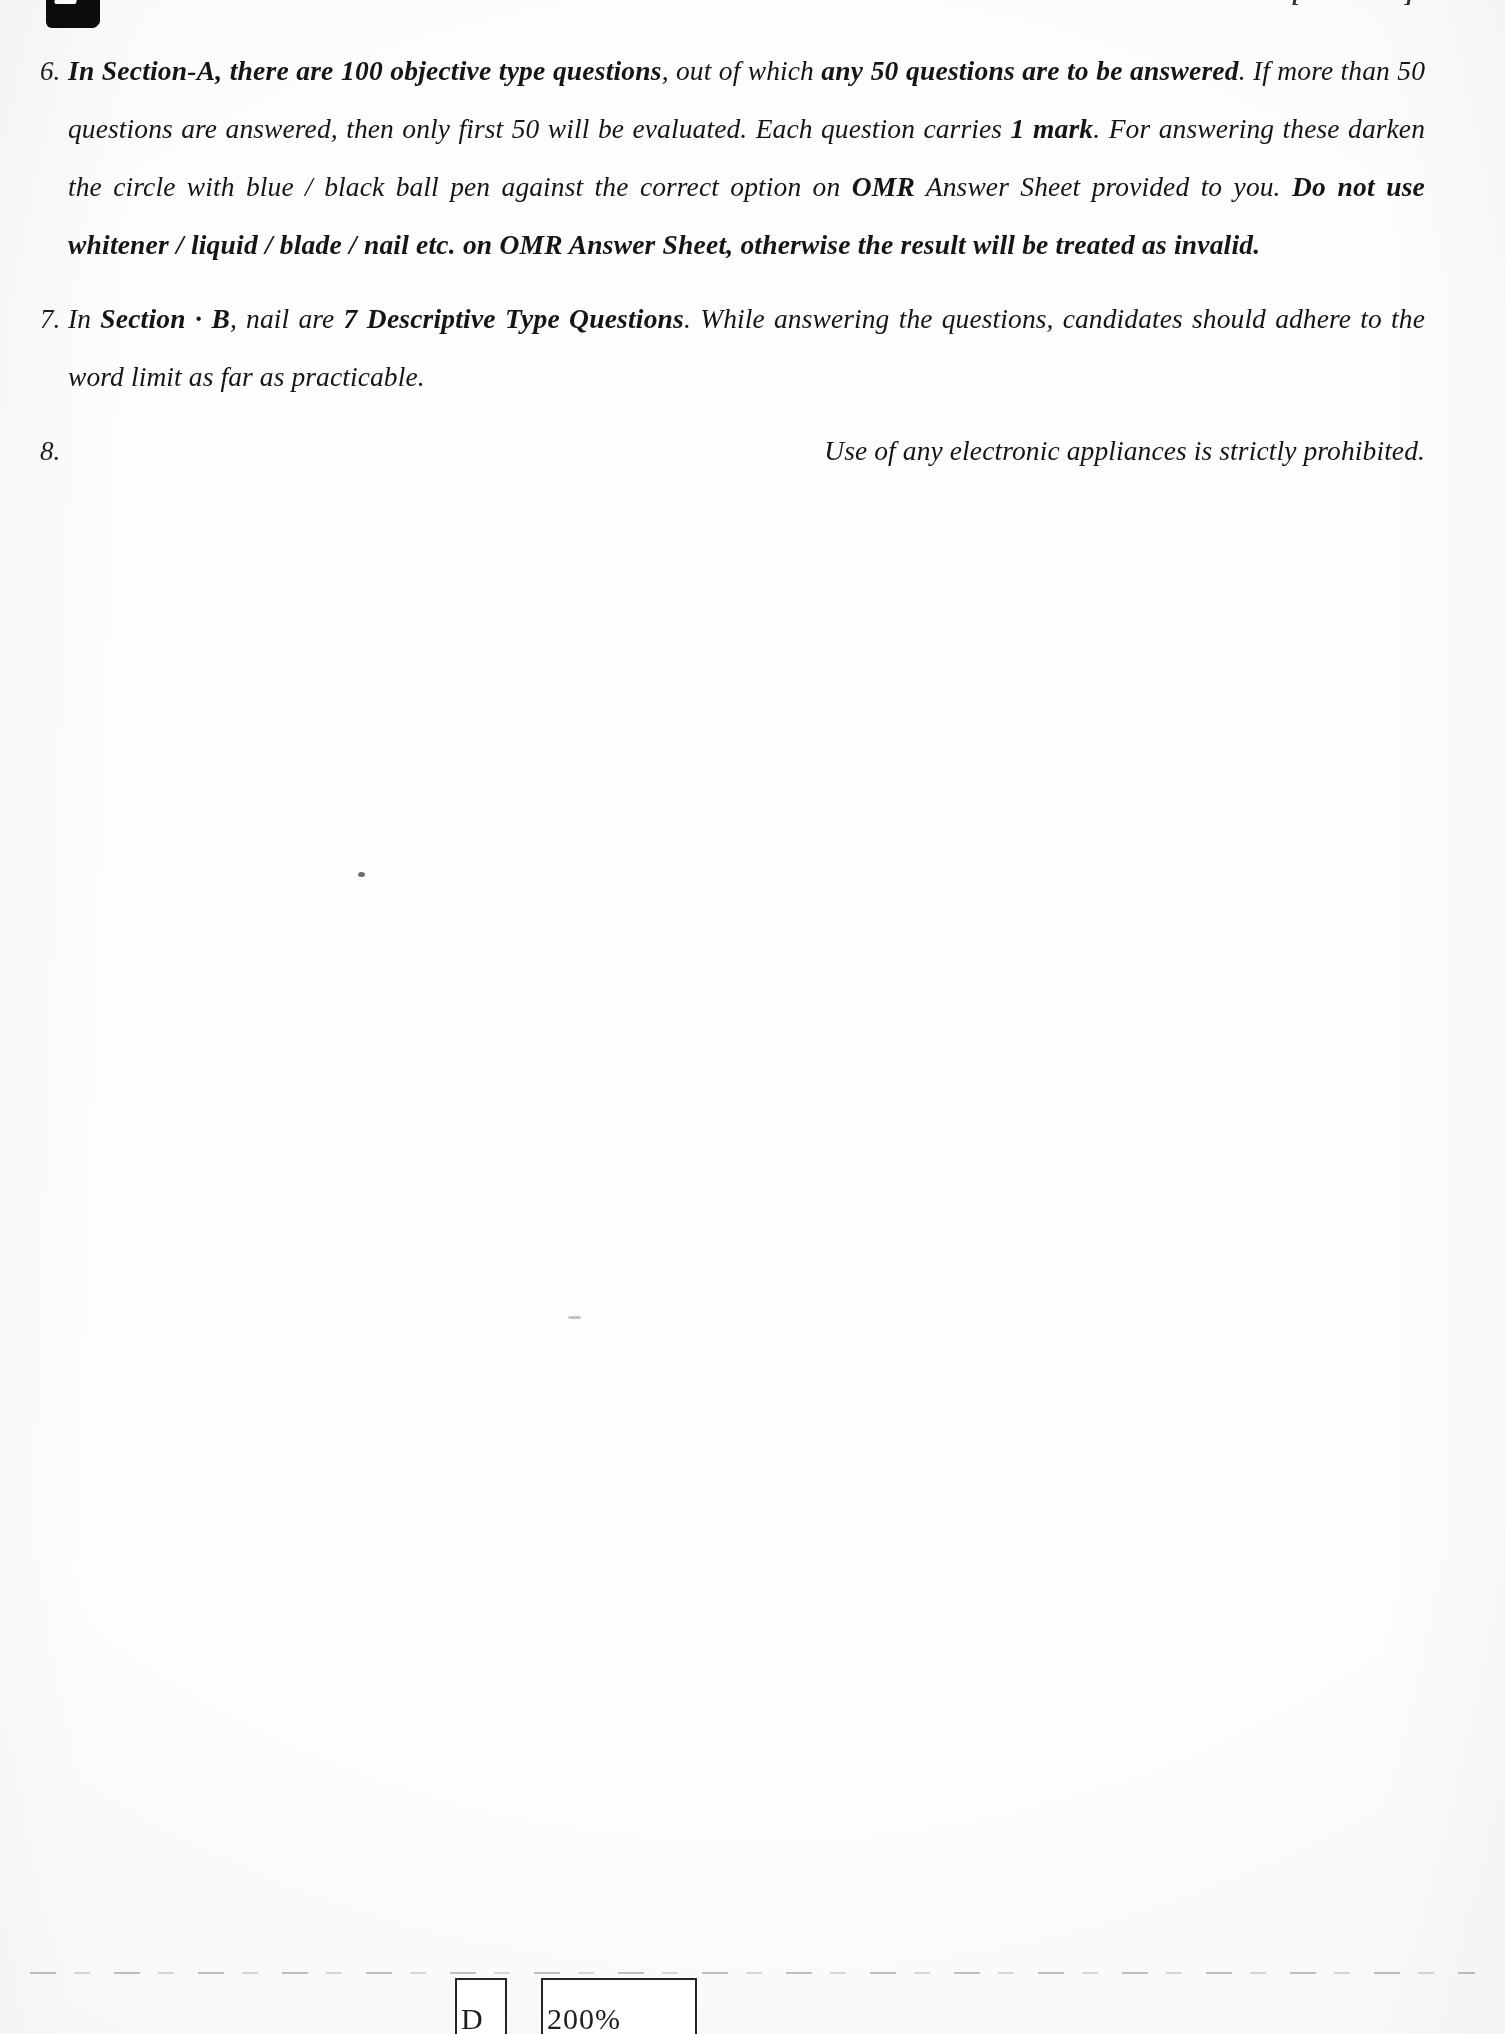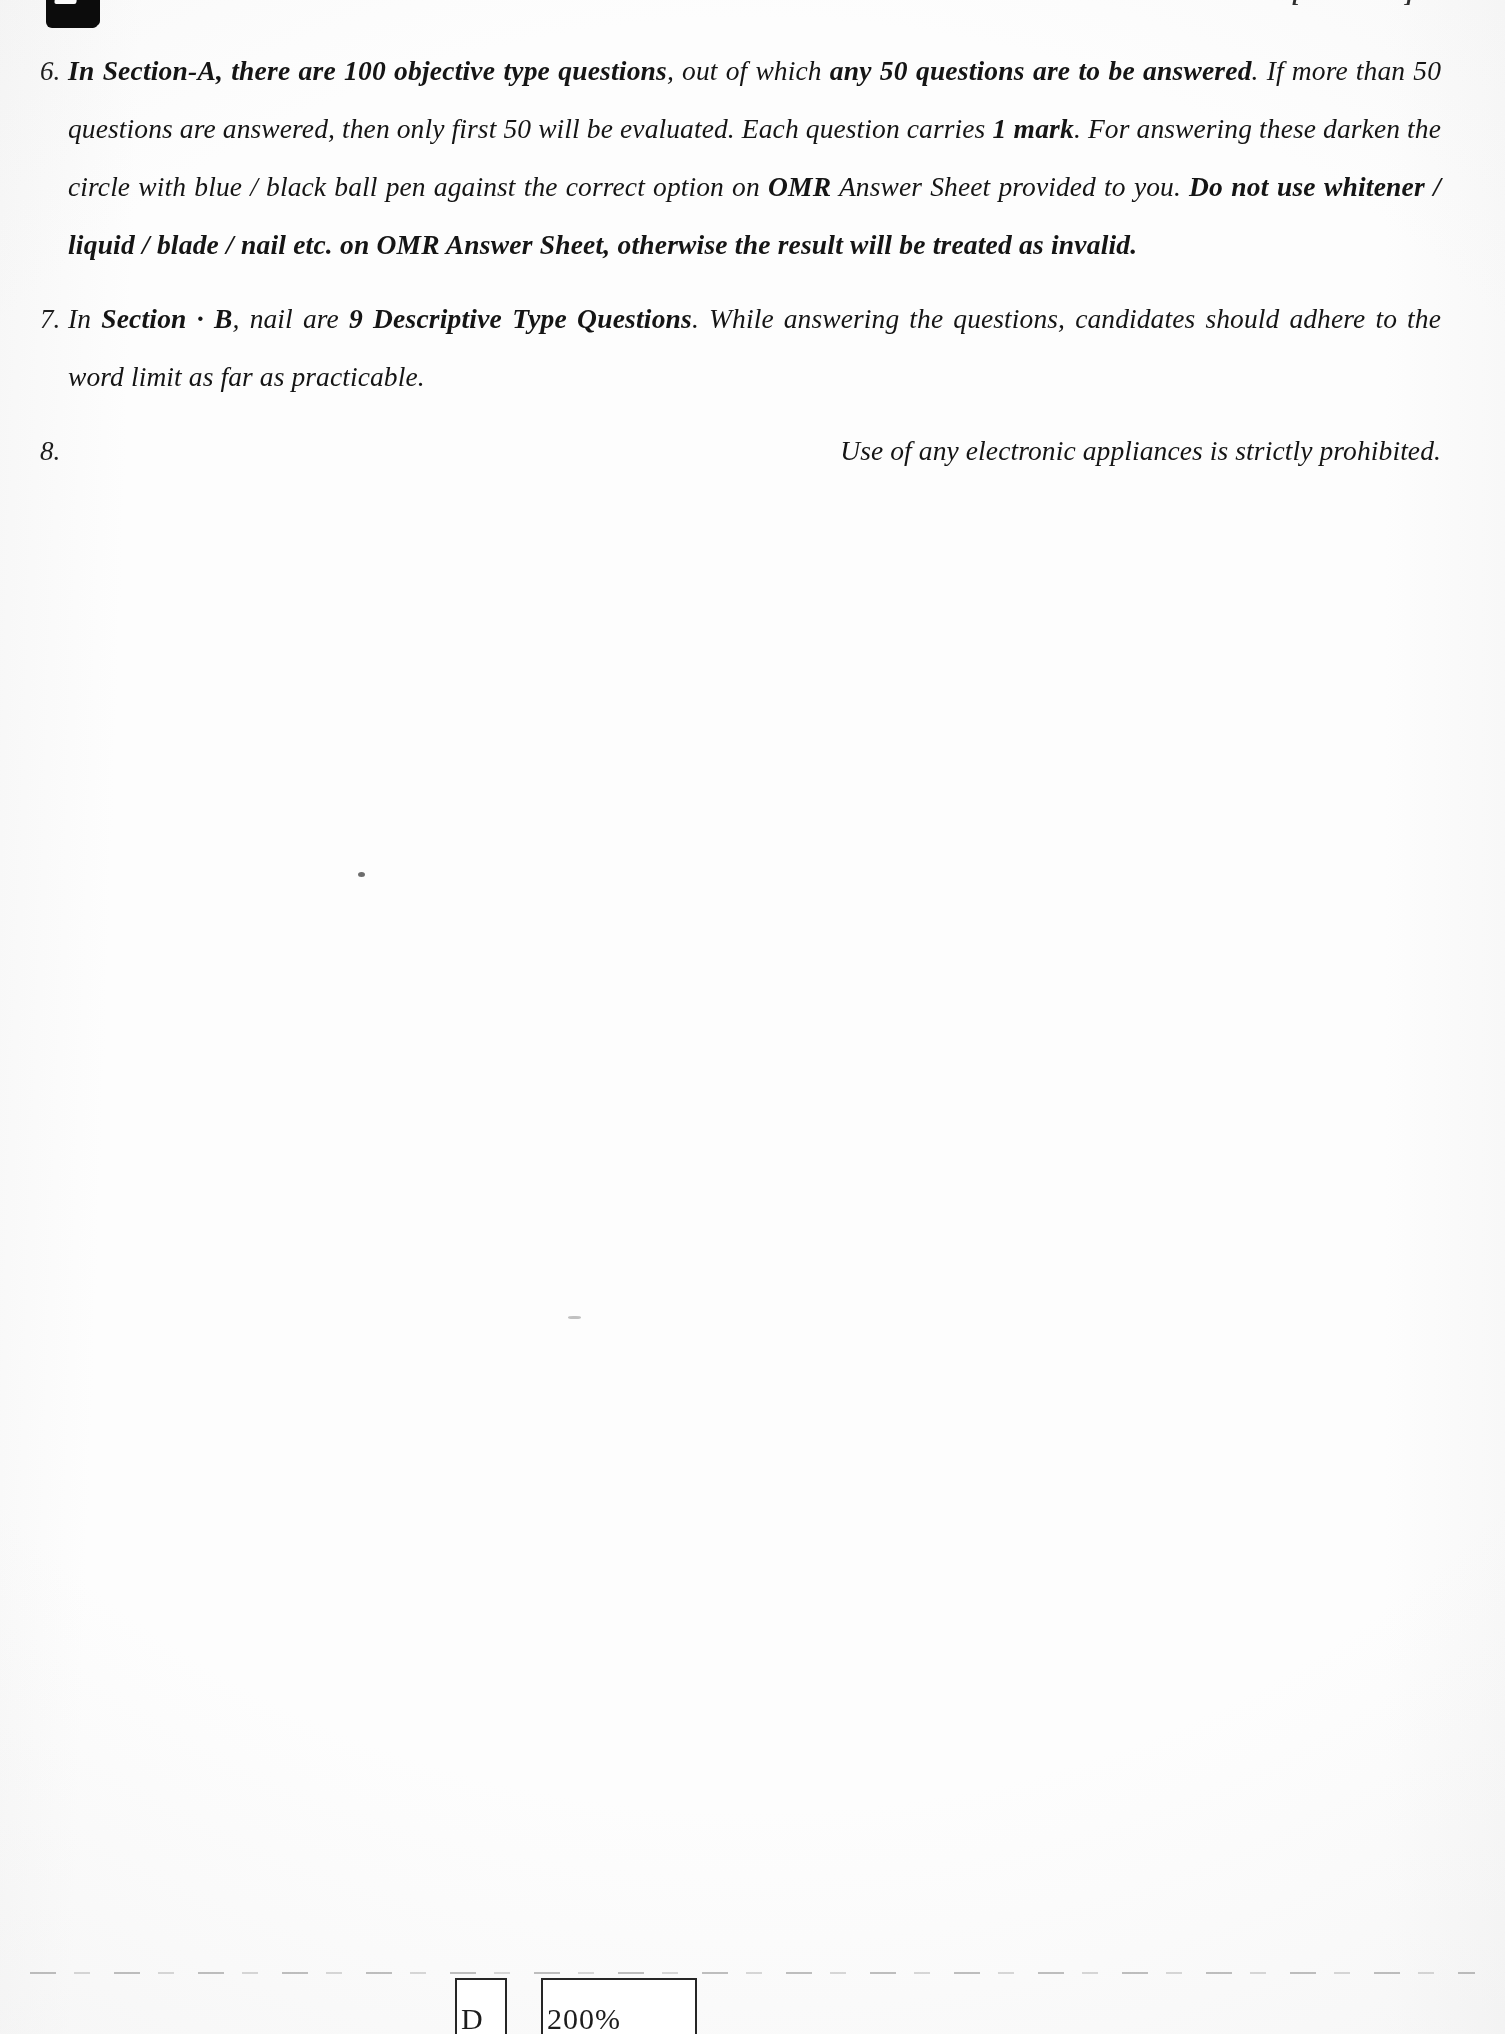--- a/index.html
+++ b/index.html
@@ -87,21 +87,21 @@
     text-align: left;
     padding-left: 40px;
     box-sizing: border-box;
     font-style: italic;
     font-size: 27px;
     line-height: 58px;
     color: #1e1e1e;
   }
   .item-body {
     flex: 1 1 auto;
-    padding-right: 64px;
+    padding-right: 80px;
     text-align: justify;
     text-justify: inter-word;
     font-style: italic;
     font-size: 27.5px;
     line-height: 58px;
     color: #151515;
     letter-spacing: 0.1px;
   }
   .item-body.no-justify { text-align: right; }
   .b {
@@ -213,21 +213,21 @@
 
   <div id="instructions">
 
     <div class="item">
       <div class="item-num">6.</div>
       <div class="item-body"><span class="b">In Section-A, there are 100 objective type questions</span><span>, out of which </span><span class="b">any 50 questions are to be answered</span><span>. If more than 50 questions are answered, then only first 50 will be evaluated. Each question carries </span><span class="b">1 mark</span><span>. For answering these darken the circle with blue / black ball pen against the correct option on </span><span class="b">OMR</span><span> Answer Sheet provided to you. </span><span class="b">Do not use whitener / liquid / blade / nail etc. on OMR Answer Sheet, otherwise the result will be treated as invalid.</span></div>
     </div>
 
     <div class="item">
       <div class="item-num">7.</div>
-      <div class="item-body"><span>In </span><span class="b">Section · B</span><span>, nail are </span><span class="b">9 Descriptive Type Questions</span><span>. While answering the questions, candidates should adhere to the word limit as far as practicable.</span></div>
+      <div class="item-body"><span>In </span><span class="b">Section · B</span><span>, nail are </span><span class="b">7 Descriptive Type Questions</span><span>. While answering the questions, candidates should adhere to the word limit as far as practicable.</span></div>
     </div>
 
     <div class="item">
       <div class="item-num">8.</div>
       <div class="item-body no-justify"><span>Use of any electronic appliances is strictly prohibited.</span></div>
     </div>
 
   </div>
 
   <div id="speck"></div>

